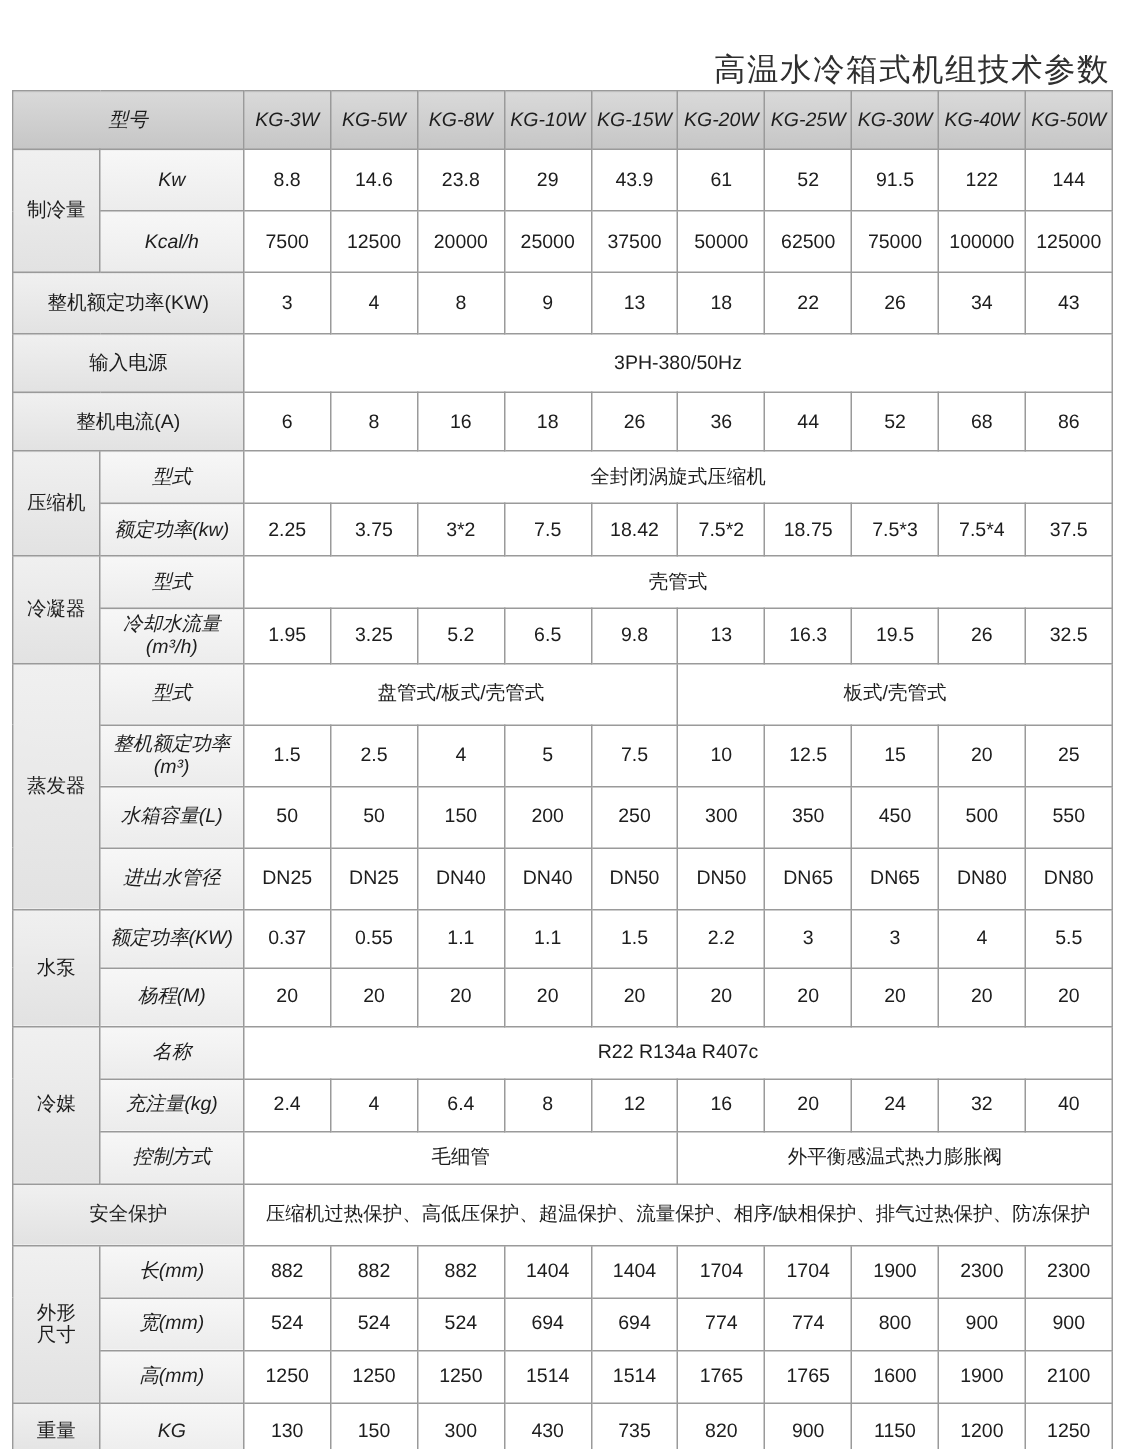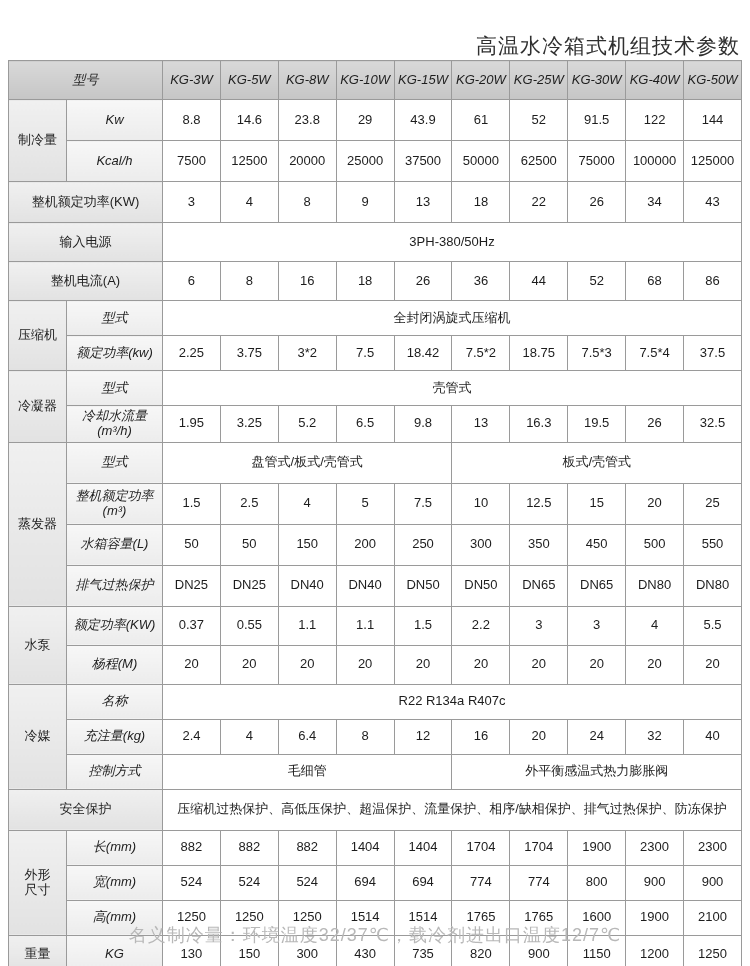--- a/index.html
+++ b/index.html
@@ -265,21 +265,21 @@
         <td class="val">200</td>
         <td class="val">250</td>
         <td class="val">300</td>
         <td class="val">350</td>
         <td class="val">450</td>
         <td class="val">500</td>
         <td class="val">550</td>
       </tr>
 
       <tr>
-        <td class="lbl-sub h34">排气过热保护</td>
+        <td class="lbl-sub h34">进出水管径</td>
         <td class="val">DN25</td>
         <td class="val">DN25</td>
         <td class="val">DN40</td>
         <td class="val">DN40</td>
         <td class="val">DN50</td>
         <td class="val">DN50</td>
         <td class="val">DN65</td>
         <td class="val">DN65</td>
         <td class="val">DN80</td>
         <td class="val">DN80</td>
@@ -402,17 +402,14 @@
         <td class="val">820</td>
         <td class="val">900</td>
         <td class="val">1150</td>
         <td class="val">1200</td>
         <td class="val">1250</td>
       </tr>
 
     </tbody>
   </table>
 
-  <div class="footer">
-    <div class="note">名义制冷量：环境温度32/37℃，载冷剂进出口温度12/7℃</div>
-  </div>
 
 </div>
 
 </body></html>

